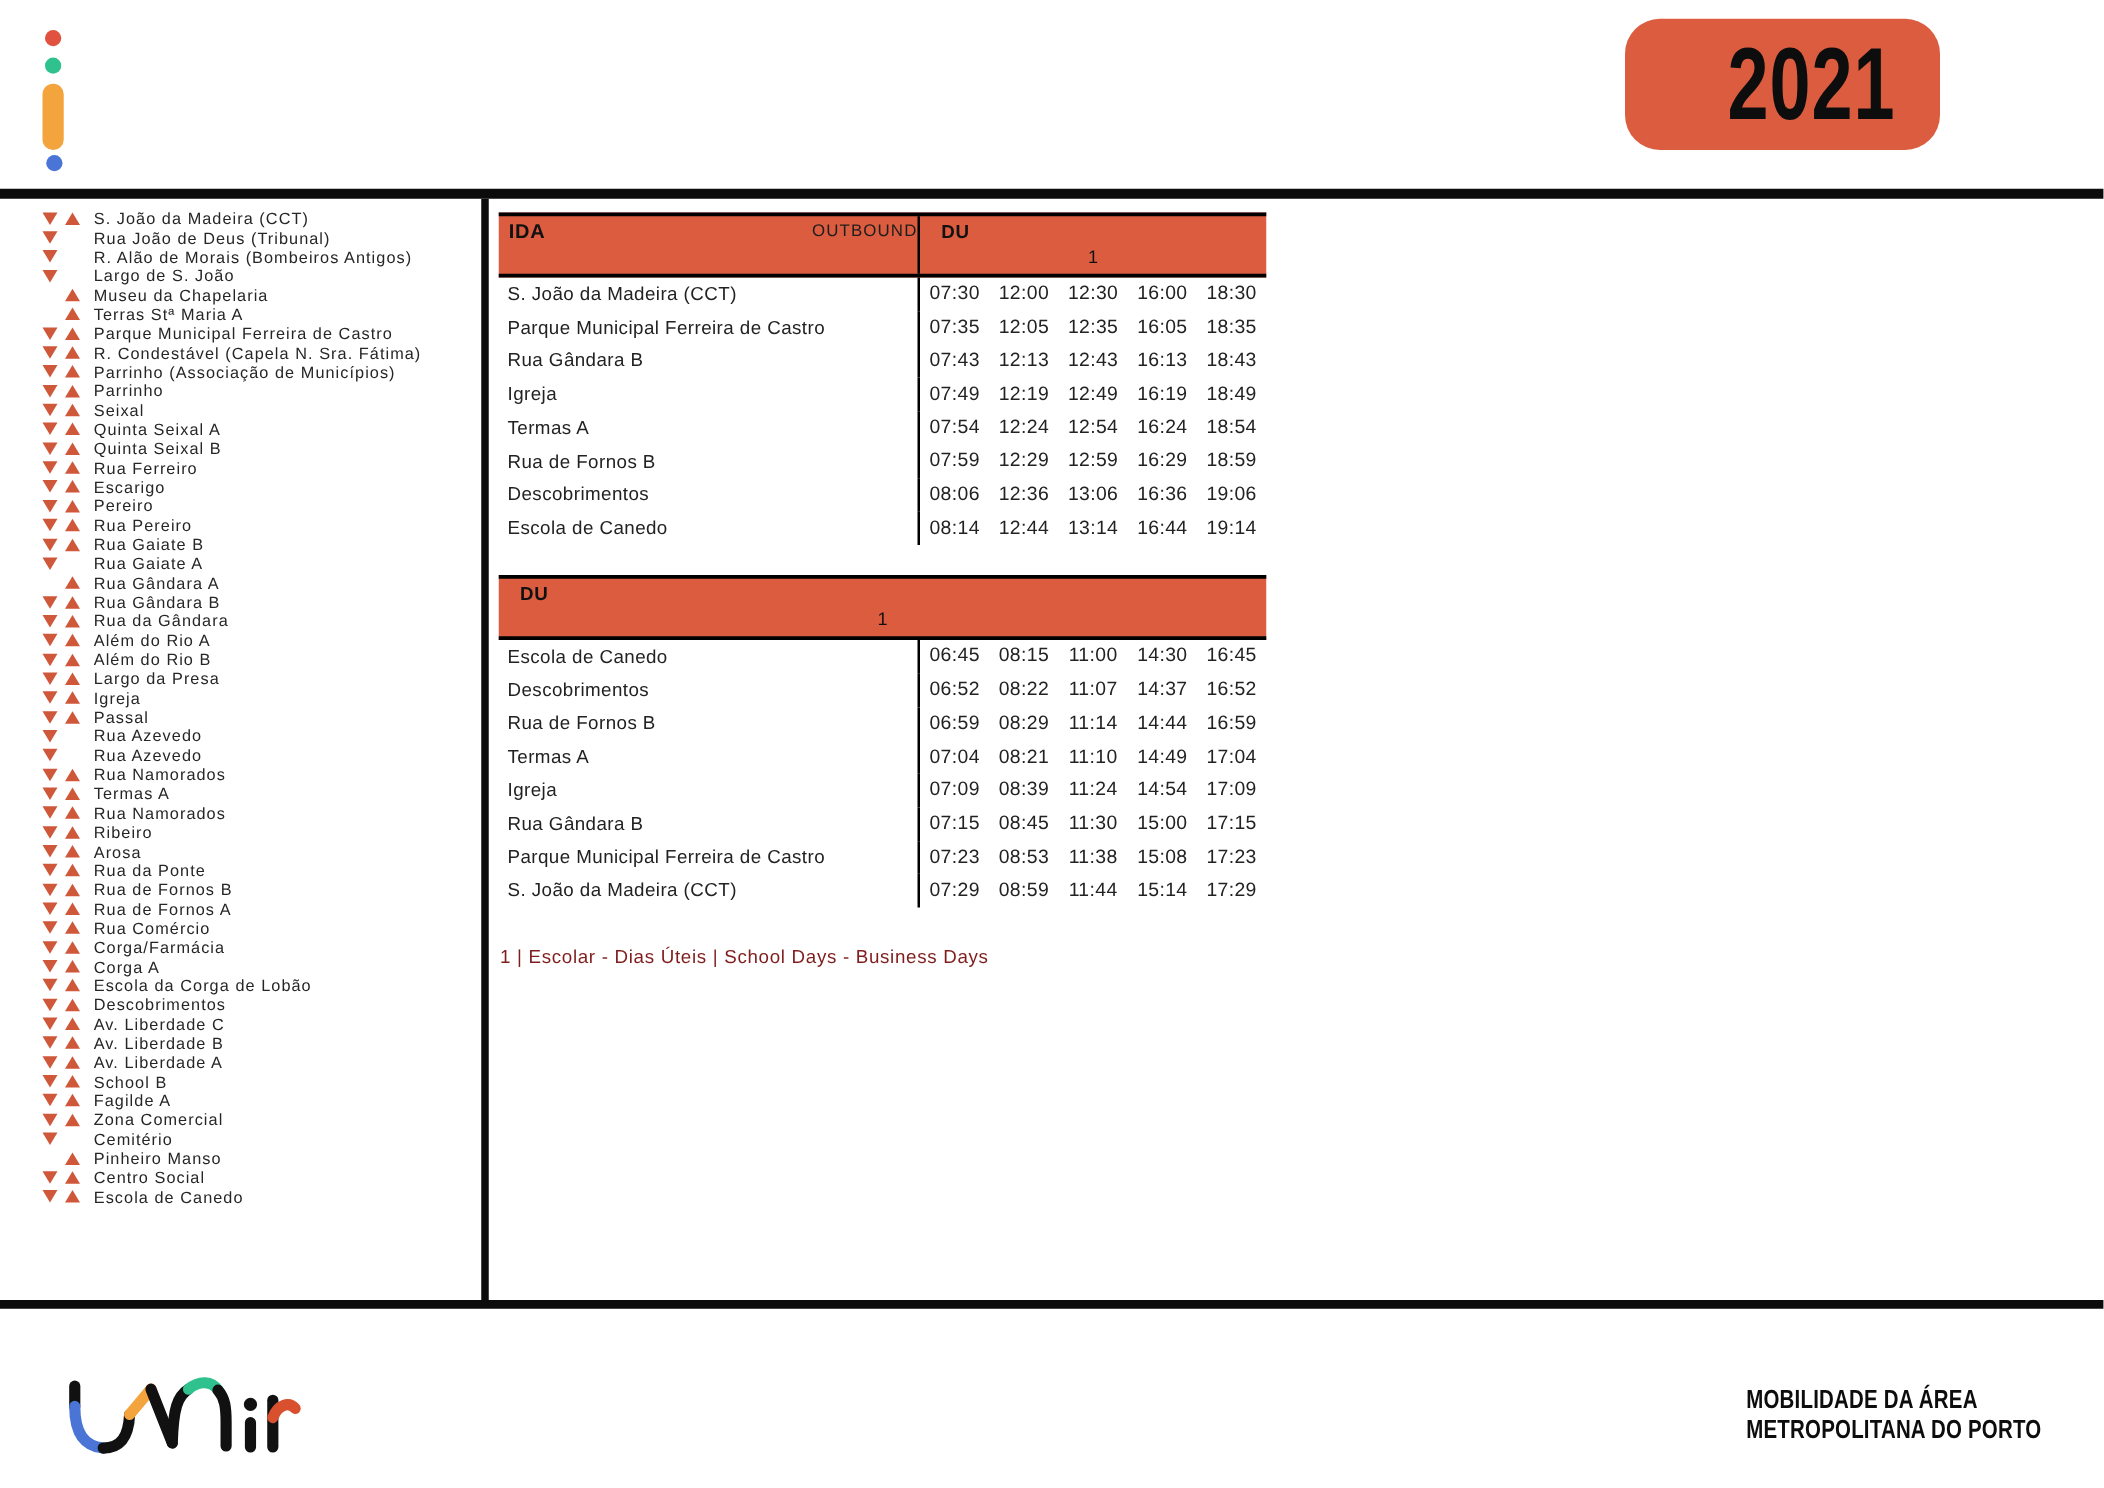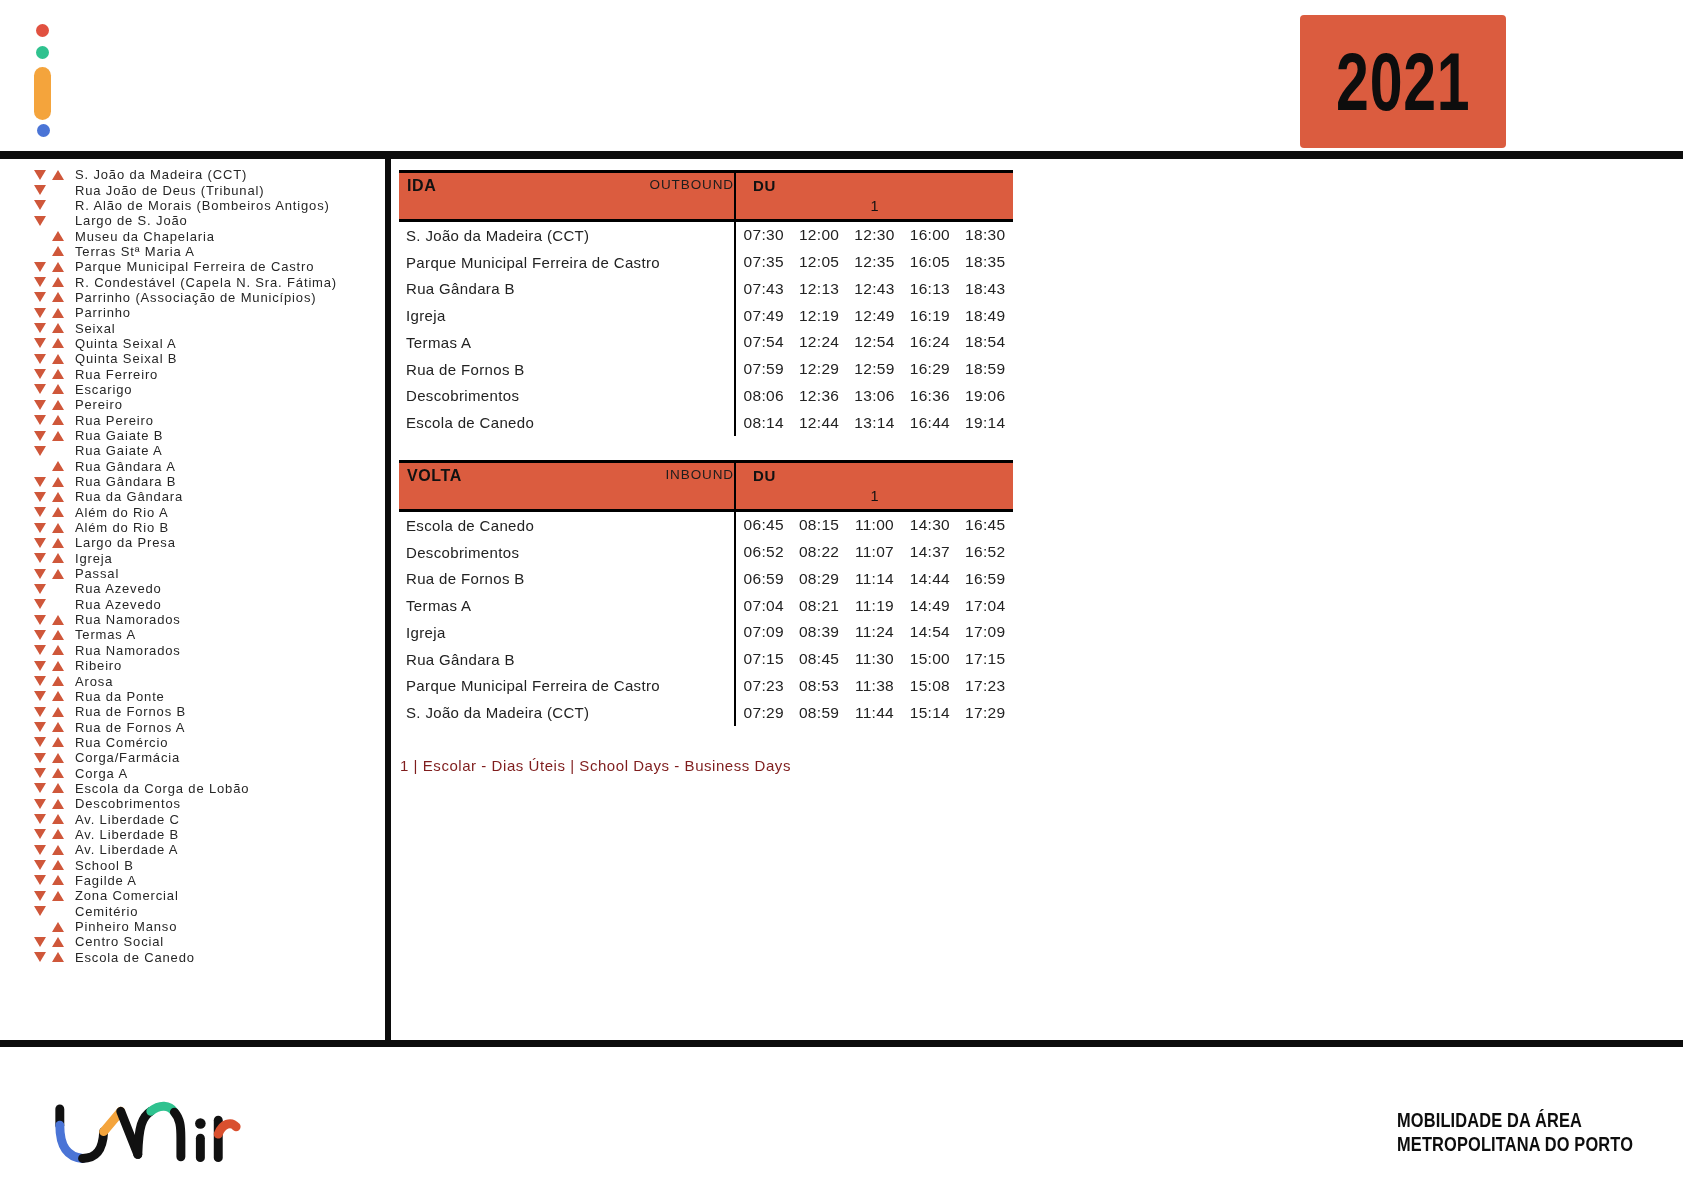--- a/index.html
+++ b/index.html
@@ -13,23 +13,23 @@
   .dot-green  { left:36px; top:46px;  width:13px; height:13px; background:var(--dot-green,#2FC28F); }
   .pill-orange{ position:absolute; left:34px; top:67px; width:17px; height:53px; border-radius:9px; background:var(--dot-orange,#F4A43C); }
   .dot-blue   { left:37px; top:124px; width:13px; height:13px; background:var(--dot-blue,#4A74D6); }
 
   .title-block { position:absolute; left:70px; top:18px; }
   .title-line {
     font-size:41px; font-weight:700; line-height:47px; color:#0d0d0d;
     display:block; transform:scaleX(0.70); transform-origin:0 50%; white-space:nowrap;
   }
   .year-badge {
-    position:absolute; left:1300px; top:15px; width:206px; height:133px;
-    background:var(--accent,#DB5C3F); border-radius:4px;
-    display:flex; align-items:center; justify-content:center;
+    position:absolute; left:1300px; top:15px; width:206px; height:105px;
+    background:var(--accent,#DB5C3F); border-radius:28px;
+    display:flex; align-items:center; justify-content:center;padding-left:46px;
   }
   .year-badge span { font-size:82px; font-weight:700; color:#0d0d0d; display:inline-block; transform:scaleX(0.72); letter-spacing:1px; }
 
   
   .rule-top    { position:absolute; left:0; top:151px; width:1683px; height:8px; background:#0c0c0c; }
   .rule-bottom { position:absolute; left:0; top:1040px; width:1683px; height:7px; background:#0c0c0c; }
   .vline       { position:absolute; left:385px; top:159px; width:6px; height:881px; background:#0c0c0c; }
 
   
   .stops { position:absolute; left:34px; top:167px; }
@@ -634,24 +634,20 @@
             <span class="tt-time">13:14</span>
             <span class="tt-time">16:44</span>
             <span class="tt-time">19:14</span>
           </div>
         </div>
       </div>
   </div>
 
   <div class="tt tt-volta">
     <div class="tt-head">
-      <div class="tt-head-left">
-        <span class="dir-pt">VOLTA</span>
-        <span class="dir-en">INBOUND</span>
-      </div>
       <div class="tt-head-right">
         <span class="day-type">DU</span>
         <span class="col-label">1</span>
       </div>
     </div>
     <div class="tt-body">
         <div class="tt-row">
           <div class="tt-name">Escola de Canedo</div>
           <div class="tt-times">
             <span class="tt-time">06:45</span>
@@ -679,21 +675,21 @@
             <span class="tt-time">11:14</span>
             <span class="tt-time">14:44</span>
             <span class="tt-time">16:59</span>
           </div>
         </div>
         <div class="tt-row">
           <div class="tt-name">Termas A</div>
           <div class="tt-times">
             <span class="tt-time">07:04</span>
             <span class="tt-time">08:21</span>
-            <span class="tt-time">11:19</span>
+            <span class="tt-time">11:10</span>
             <span class="tt-time">14:49</span>
             <span class="tt-time">17:04</span>
           </div>
         </div>
         <div class="tt-row">
           <div class="tt-name">Igreja</div>
           <div class="tt-times">
             <span class="tt-time">07:09</span>
             <span class="tt-time">08:39</span>
             <span class="tt-time">11:24</span>

